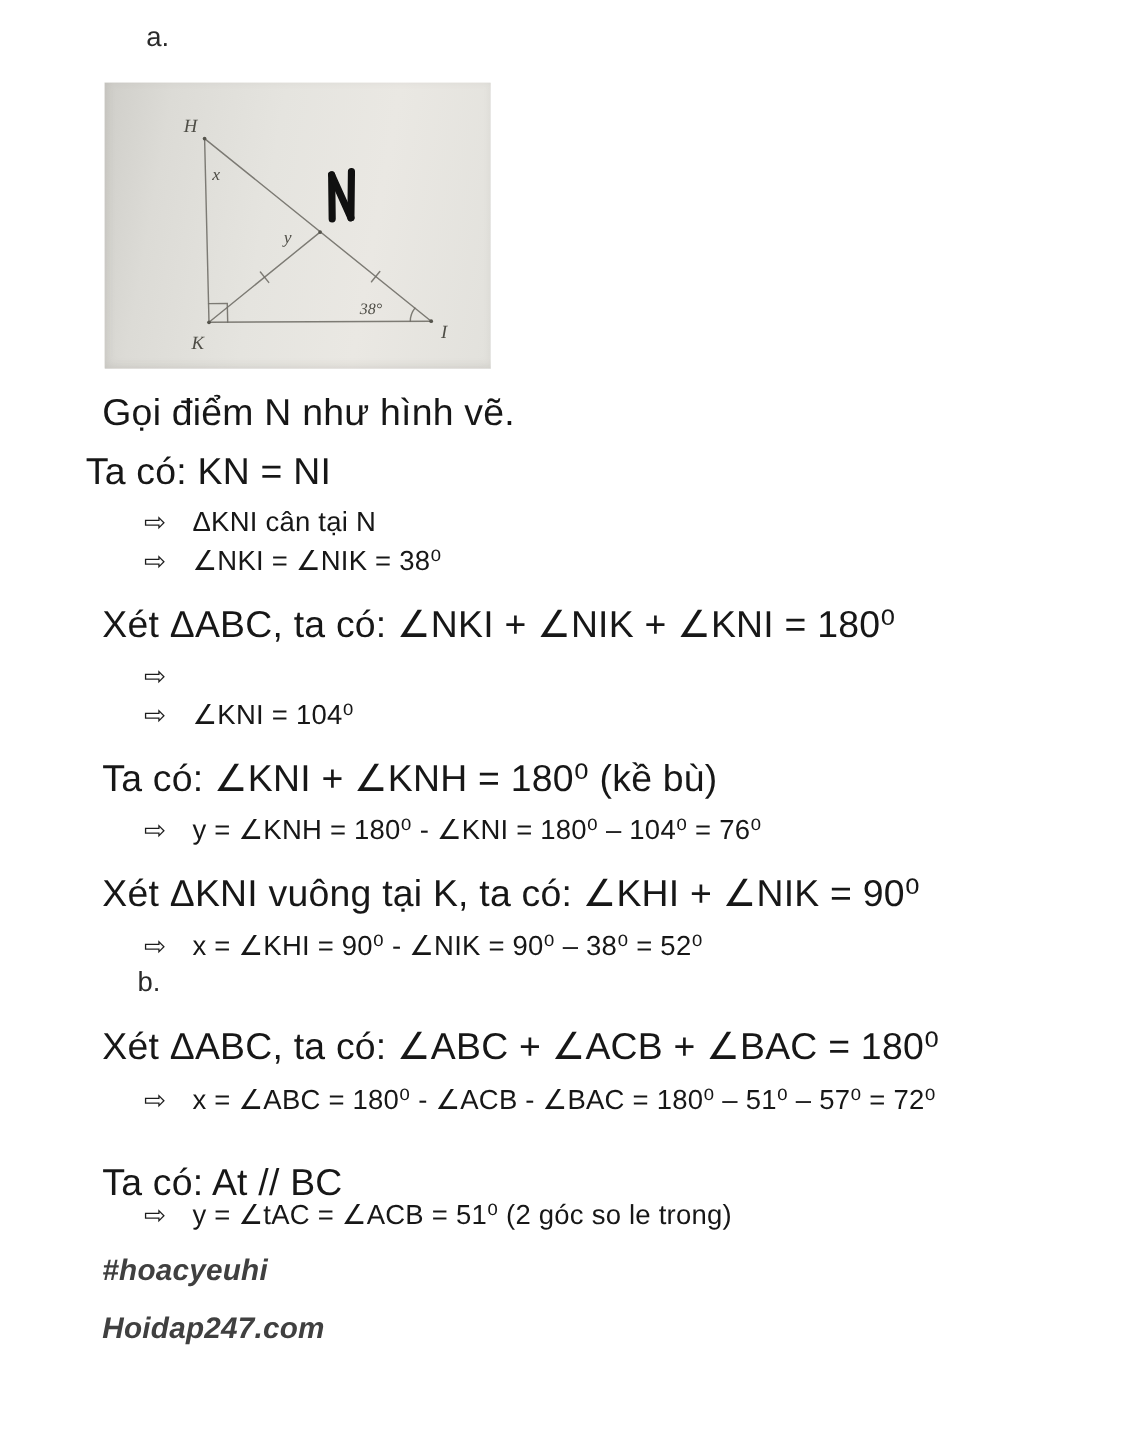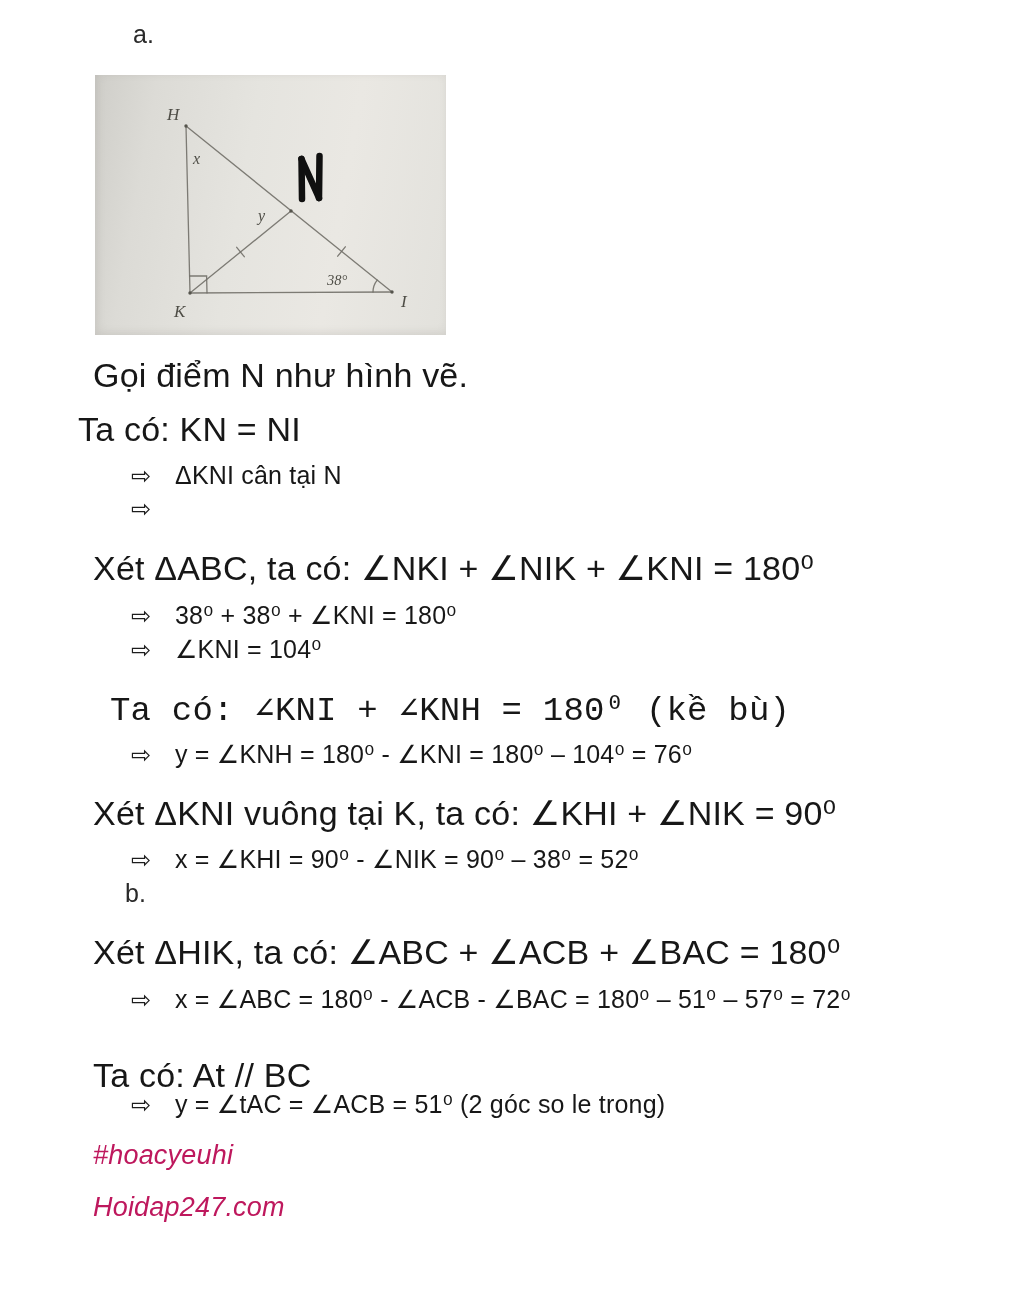--- a/index.html
+++ b/index.html
@@ -6,21 +6,21 @@
   body{
     width:1024px;height:1306px;background:#ffffff;position:relative;
     font-family:"Liberation Sans","DejaVu Sans",sans-serif;color:#171717;
     overflow:hidden;
   }
   .abs{position:absolute;white-space:nowrap;}
   .stmt{font-size:34px;letter-spacing:.2px;}
   .seclabel{font-size:25px;color:#2a2a2a;}
   .brow{display:flex;align-items:baseline;font-size:25px;letter-spacing:.2px;}
   .arrow{flex:0 0 44px;width:44px;font-family:"DejaVu Sans","Liberation Sans",sans-serif;font-size:24px;color:#1d1d1d;}
-  .footer-line{font-size:27px;font-weight:normal;font-style:italic;color:#be185d;letter-spacing:.2px;}
+  .footer-line{font-size:27px;font-weight:bold;font-style:italic;color:#404040;letter-spacing:.2px;}
   .photo{
     position:absolute;left:95px;top:75px;width:351px;height:260px;
     background:linear-gradient(100deg,#cfcec9 0%,#dcdbd6 16%,#e5e4df 42%,#eae8e3 68%,#e2e1dc 100%);
     box-shadow:inset 2px -2px 8px rgba(120,118,110,.18);
   }
   .photo svg{display:block;width:100%;height:100%;}
   .figlabel{font-family:"Liberation Serif","DejaVu Serif",serif;font-style:italic;fill:#4e4d46;}
 </style>
 </head>
 <body>
@@ -62,50 +62,50 @@
 
 <div class="abs stmt" style="left:93px;top:356px;">Gọi điểm N như hình vẽ.</div>
 <div class="abs stmt" style="left:78px;top:410px;">Ta có: KN = NI</div>
 
 <div class="abs brow" style="left:131px;top:461px;">
   <span class="arrow">⇨</span>
   <span>ΔKNI cân tại N</span>
 </div>
 <div class="abs brow" style="left:131px;top:495px;">
   <span class="arrow">⇨</span>
+  <span>∠NKI = ∠NIK = 38⁰</span>
 </div>
 
 <div class="abs stmt" style="left:93px;top:548px;">Xét ΔABC, ta có: ∠NKI + ∠NIK + ∠KNI = 180⁰</div>
 
 <div class="abs brow" style="left:131px;top:601px;">
   <span class="arrow">⇨</span>
-  <span>38⁰ + 38⁰ + ∠KNI = 180⁰</span>
 </div>
 <div class="abs brow" style="left:131px;top:635px;">
   <span class="arrow">⇨</span>
   <span>∠KNI = 104⁰</span>
 </div>
 
-<div class="abs stmt" style="left:110px;top:688px;font-family:Liberation Mono, monospace;">Ta có: ∠KNI + ∠KNH = 180⁰ (kề bù)</div>
+<div class="abs stmt" style="left:93px;top:688px;">Ta có: ∠KNI + ∠KNH = 180⁰ (kề bù)</div>
 
 <div class="abs brow" style="left:131px;top:740px;">
   <span class="arrow">⇨</span>
   <span>y = ∠KNH = 180⁰ - ∠KNI = 180⁰ – 104⁰ = 76⁰</span>
 </div>
 
 <div class="abs stmt" style="left:93px;top:793px;">Xét ΔKNI vuông tại K, ta có: ∠KHI + ∠NIK = 90⁰</div>
 
 <div class="abs brow" style="left:131px;top:845px;">
   <span class="arrow">⇨</span>
   <span>x = ∠KHI = 90⁰ - ∠NIK = 90⁰ – 38⁰ = 52⁰</span>
 </div>
 
 <div class="abs seclabel" style="left:125px;top:879px;">b.</div>
 
-<div class="abs stmt" style="left:93px;top:932px;">Xét ΔHIK, ta có: ∠ABC + ∠ACB + ∠BAC = 180⁰</div>
+<div class="abs stmt" style="left:93px;top:932px;">Xét ΔABC, ta có: ∠ABC + ∠ACB + ∠BAC = 180⁰</div>
 
 <div class="abs brow" style="left:131px;top:985px;">
   <span class="arrow">⇨</span>
   <span>x = ∠ABC = 180⁰ - ∠ACB - ∠BAC = 180⁰ – 51⁰ – 57⁰ = 72⁰</span>
 </div>
 
 <div class="abs stmt" style="left:93px;top:1038px;margin-top:18px;">Ta có: At // BC</div>
 
 <div class="abs brow" style="left:131px;top:1090px;">
   <span class="arrow">⇨</span>

